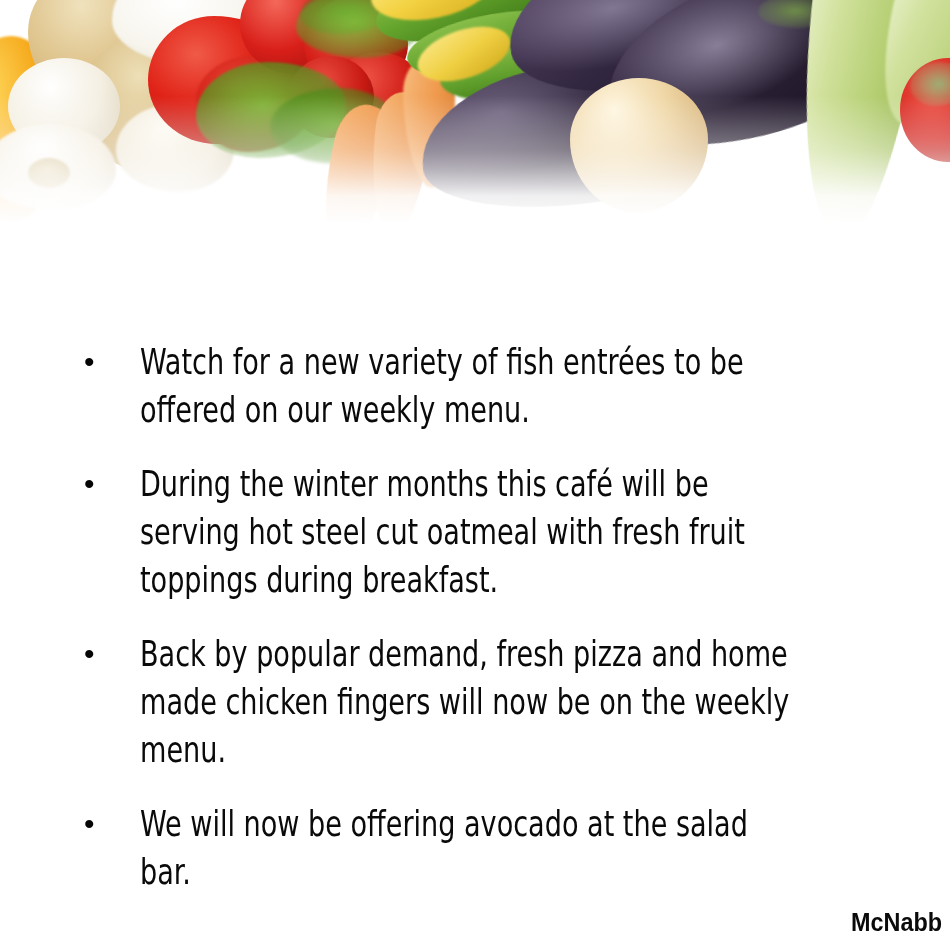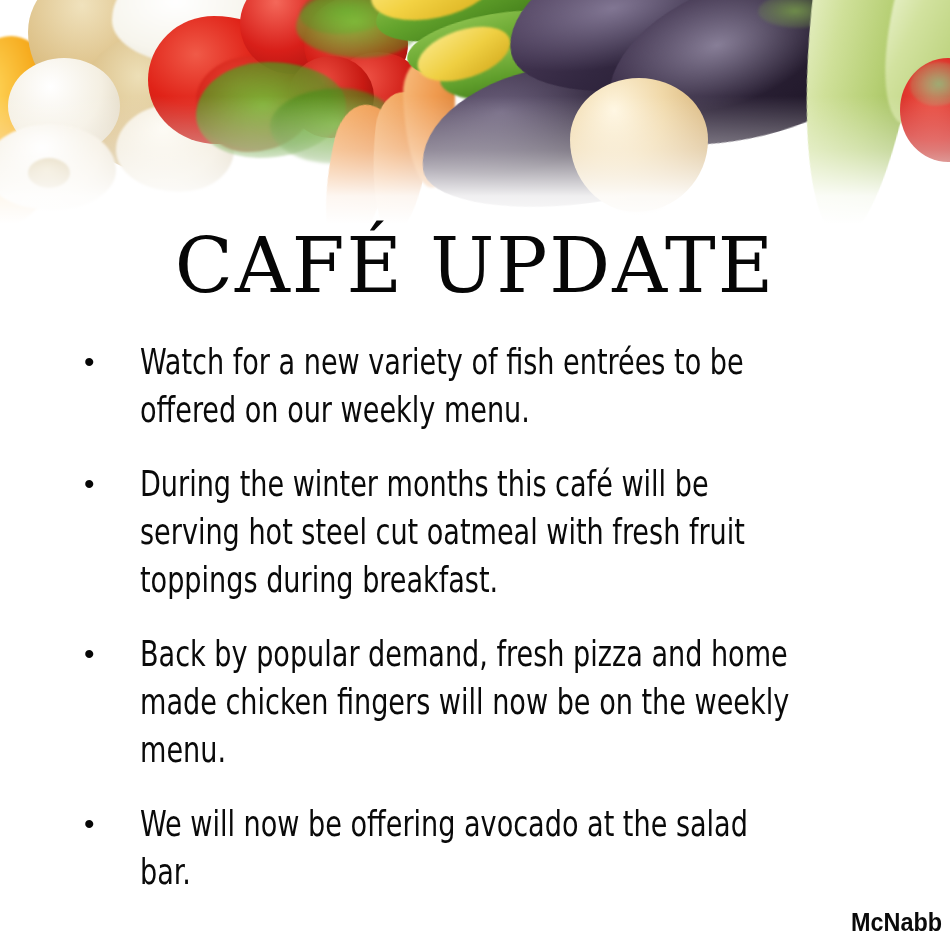--- a/index.html
+++ b/index.html
@@ -340,21 +340,20 @@
       filter: blur(0.7px);"></div>
     <div class="veg" style="
       left:910px; top:62px; width:58px; height:44px;
       border-radius:50% 50% 56% 44% / 54% 46% 54% 46%;
       background: radial-gradient(ellipse at 50% 50%, rgba(150,180,120,0.92) 0%, rgba(120,155,88,0) 92%);
       filter: blur(1.1px);"></div>
 
     <div id="veg-fade"></div>
   </div>
 
-  <div id="title">CAFÉ UPDATE</div>
 
   <div id="bullets">
 
     <div class="bullet-row">
       <span class="bullet-dot">•</span>
       <span class="bullet-text">Watch for a new variety of fish entrées to be offered on our weekly menu.</span>
     </div>
 
     <div class="bullet-row">
       <span class="bullet-dot">•</span>

